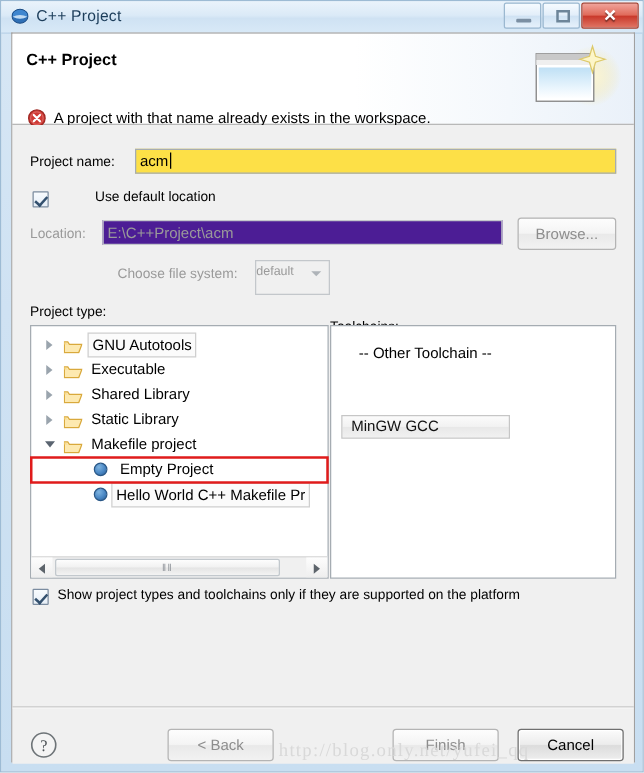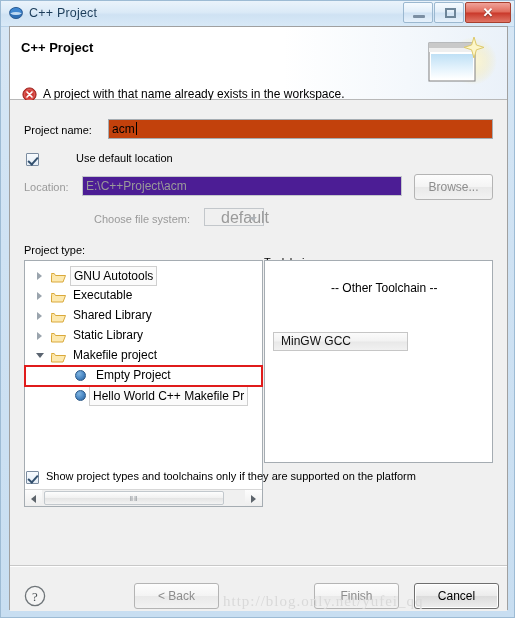--- a/index.html
+++ b/index.html
@@ -144,21 +144,21 @@
     font-size: 11px;
     color: #000;
     white-space: nowrap;
   }
   .lbl.dim { color: #9a9a9a; }
 
   .txtfield {
     position: absolute;
     box-sizing: border-box;
     border: 1px solid #a5acb2;
-    background: #c2410c;
+    background: #fde047;
     font-family: "Liberation Sans", sans-serif;
     font-size: 12px;
     color: #000;
     padding: 0 3px;
     line-height: 18px;
     height: 20px;
     outline: none;
   }
   .txtfield.disabled {
     background: #4c1d95;
@@ -194,25 +194,25 @@
     box-shadow: 0 0 0 1px #ffffff inset;
     color: #000;
     font-weight: normal;
   }
 
   .combo {
     position: absolute;
     box-sizing: border-box;
     border: 1px solid #c3c7cb;
     background: #f0f0f0;
-    height: 18px;
+    height: 28px;
     line-height: 18px;
-    font-size: 16px;
+    font-size: 10px;
     color: #9a9a9a;
-    padding-left: 16px;
+    padding-left: 0;
   }
   .combo .arrow {
     position: absolute;
     right: 6px; top: 8px;
     width: 0; height: 0;
     border-left: 4px solid transparent;
     border-right: 4px solid transparent;
     border-top: 4px solid #aeb3b8;
   }
 
@@ -475,21 +475,21 @@
       <span class="lbl dim" style="left:84px; top:113px;">Choose file system:</span>
       <div class="combo" style="left:194px; top:108px; width:60px;">
         <span>default</span>
         <span class="arrow"></span>
       </div>
 
       <span class="lbl" style="left:14px; top:144px;">Project type:</span>
 
       <span class="lbl" style="left:254px; top:156px;">Toolchains:</span>
 
-      <div class="panel" style="left:14px; top:160px; width:239px; height:247px;">
+      <div class="panel" style="left:14px; top:160px; width:239px; height:203px;">
 
         <div class="tree-row" style="margin-top:4px;">
           <span class="twisty collapsed" style="left:12px;"></span>
           <span class="folder-ico" style="left:26px;">
             <svg width="15" height="12" viewBox="0 0 15 12">
               <path d="M0.5 2.5 L0.5 11 L12 11 L14.5 4.5 L4.5 4.5 L3.2 2.5 Z" fill="#fde9b0" stroke="#d9a93c" stroke-width="1"></path>
               <path d="M0.5 2.5 L0.5 4.5 L3.2 4.5 Z" fill="#f7d98a"></path>
             </svg>
           </span>
           <span class="tree-label boxed" style="left:45px;">GNU Autotools</span>
@@ -558,21 +558,21 @@
           </div>
           <div class="hs-arrow right" style="right:0;">
             <span class="tri"></span>
           </div>
         </div>
       </div>
 
       <div class="annot" style="left:14px; top:265px; width:239px; height:22px;"></div>
 
       <div class="panel" style="left:254px; top:160px; width:229px; height:203px;">
-        <div class="tc-item" style="left:22px; top:20px;margin-left:44px;">-- Other Toolchain --</div>
+        <div class="tc-item" style="left:22px; top:14px;">-- Other Toolchain --</div>
         <div class="tc-sel" style="left:8px; top:25px; width:135px;">MinGW GCC</div>
       </div>
 
       <span class="chk" style="left:16px; top:371px;"></span>
       <span class="lbl" style="left:36px; top:370px;">Show project types and toolchains only if they are supported on the platform</span>
 
       <div class="sep" style="top:465px;"></div>
 
       <span class="help-ico" style="left:14px; top:485px;">
         <svg width="22" height="22" viewBox="0 0 22 22">

